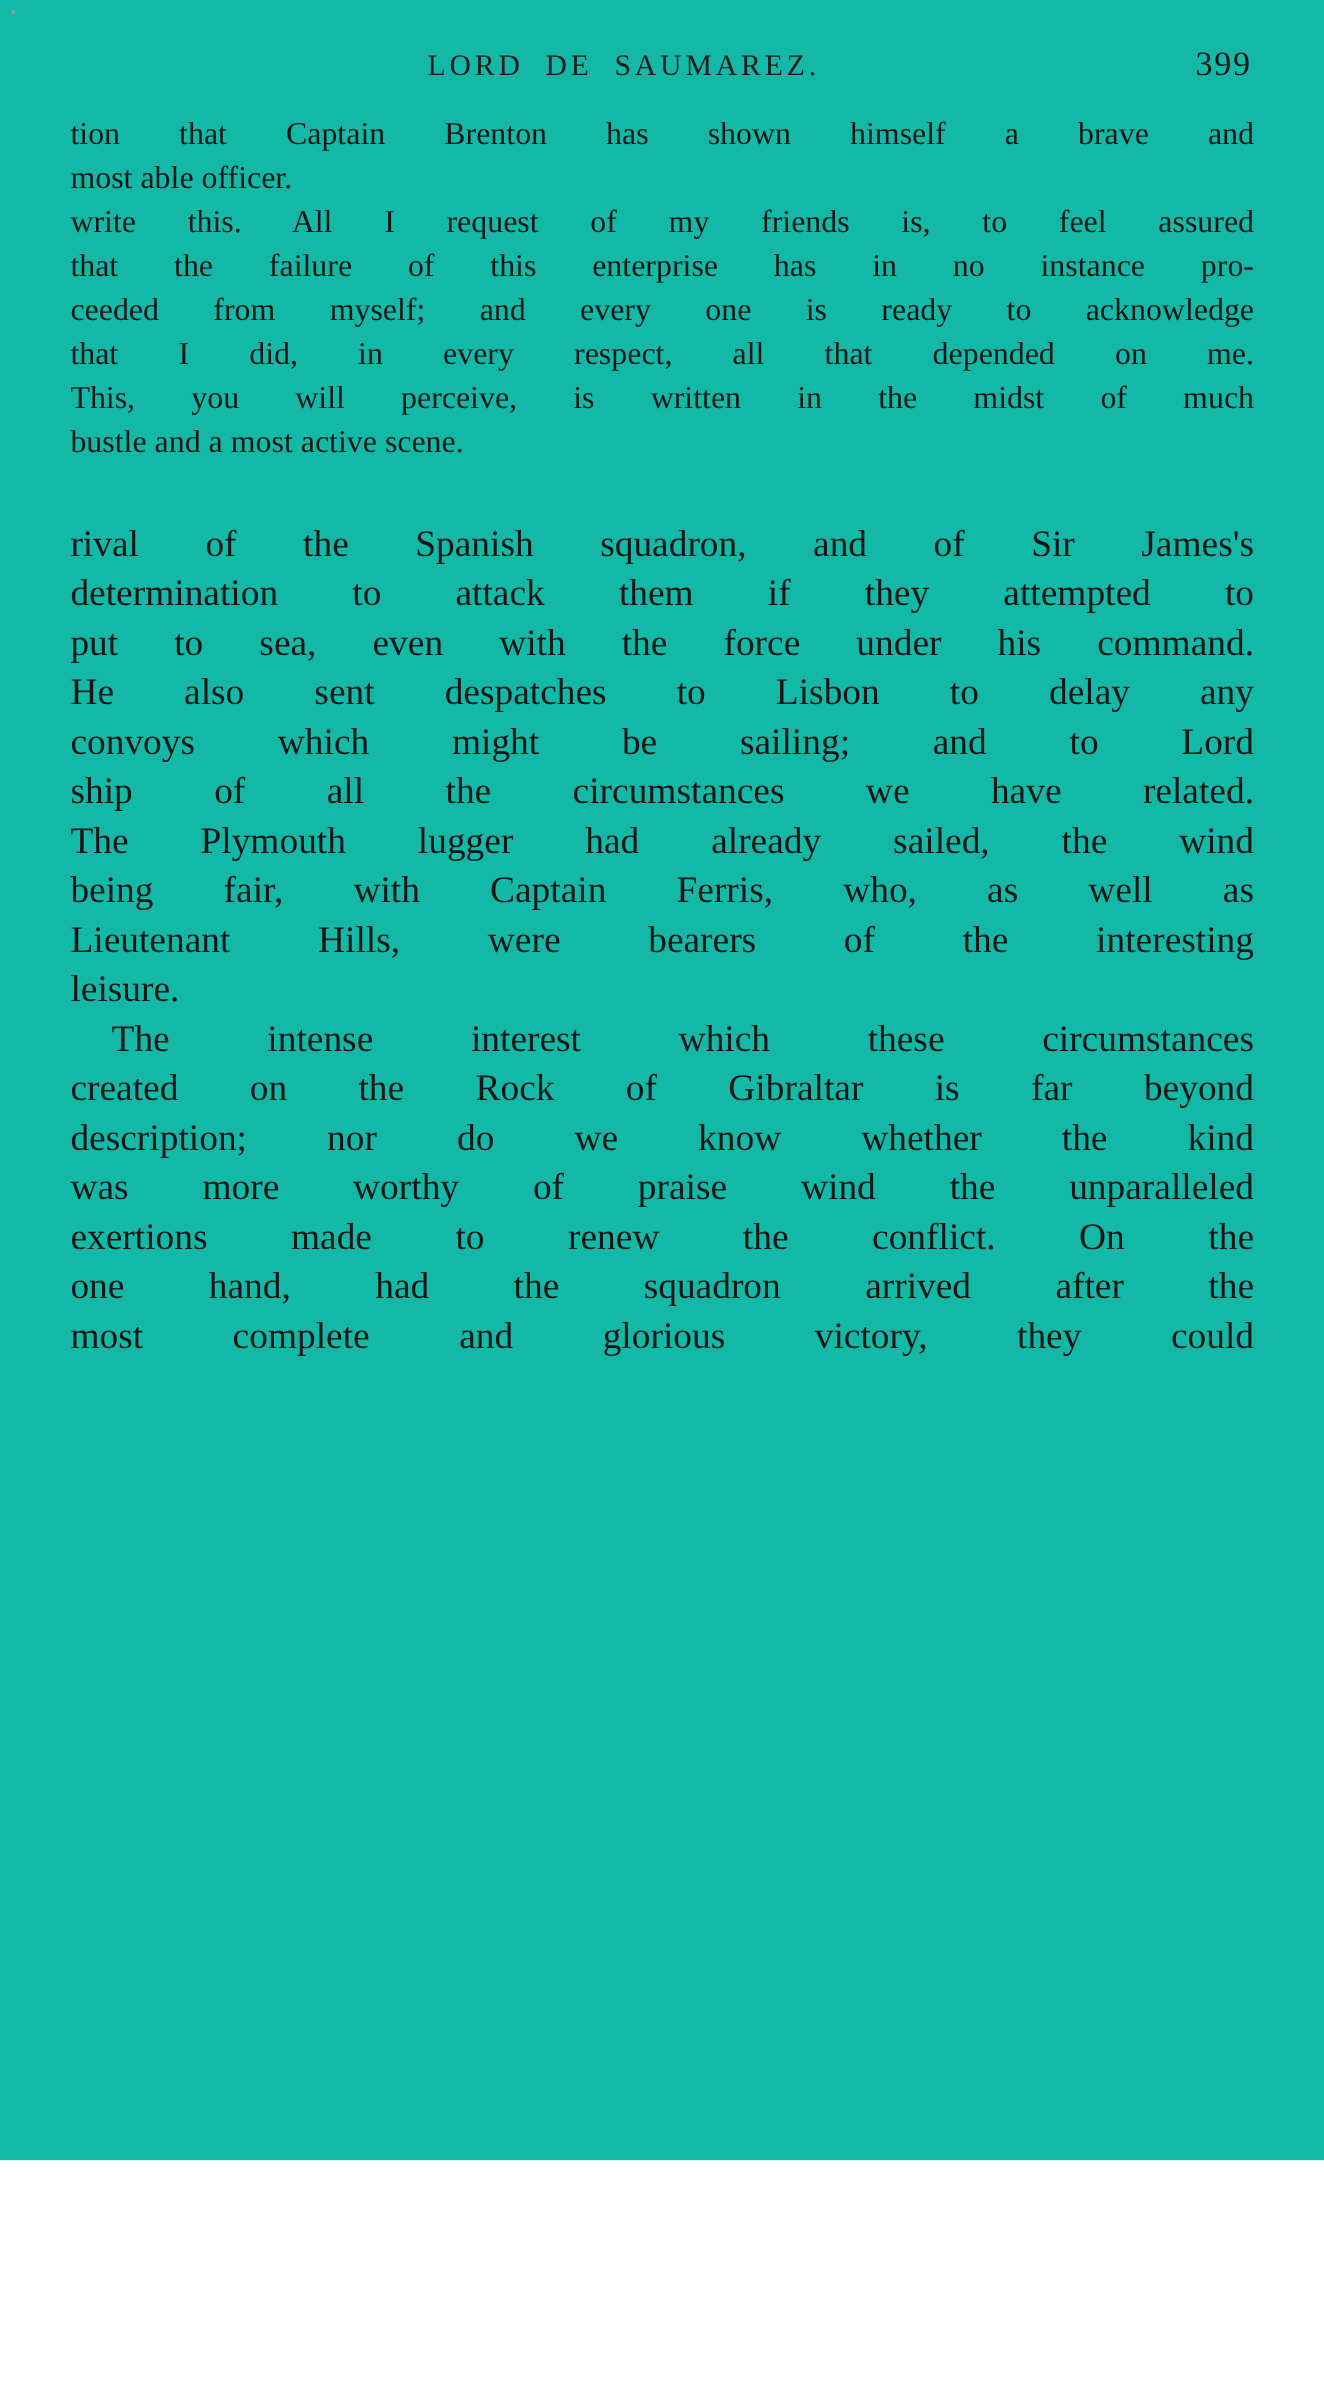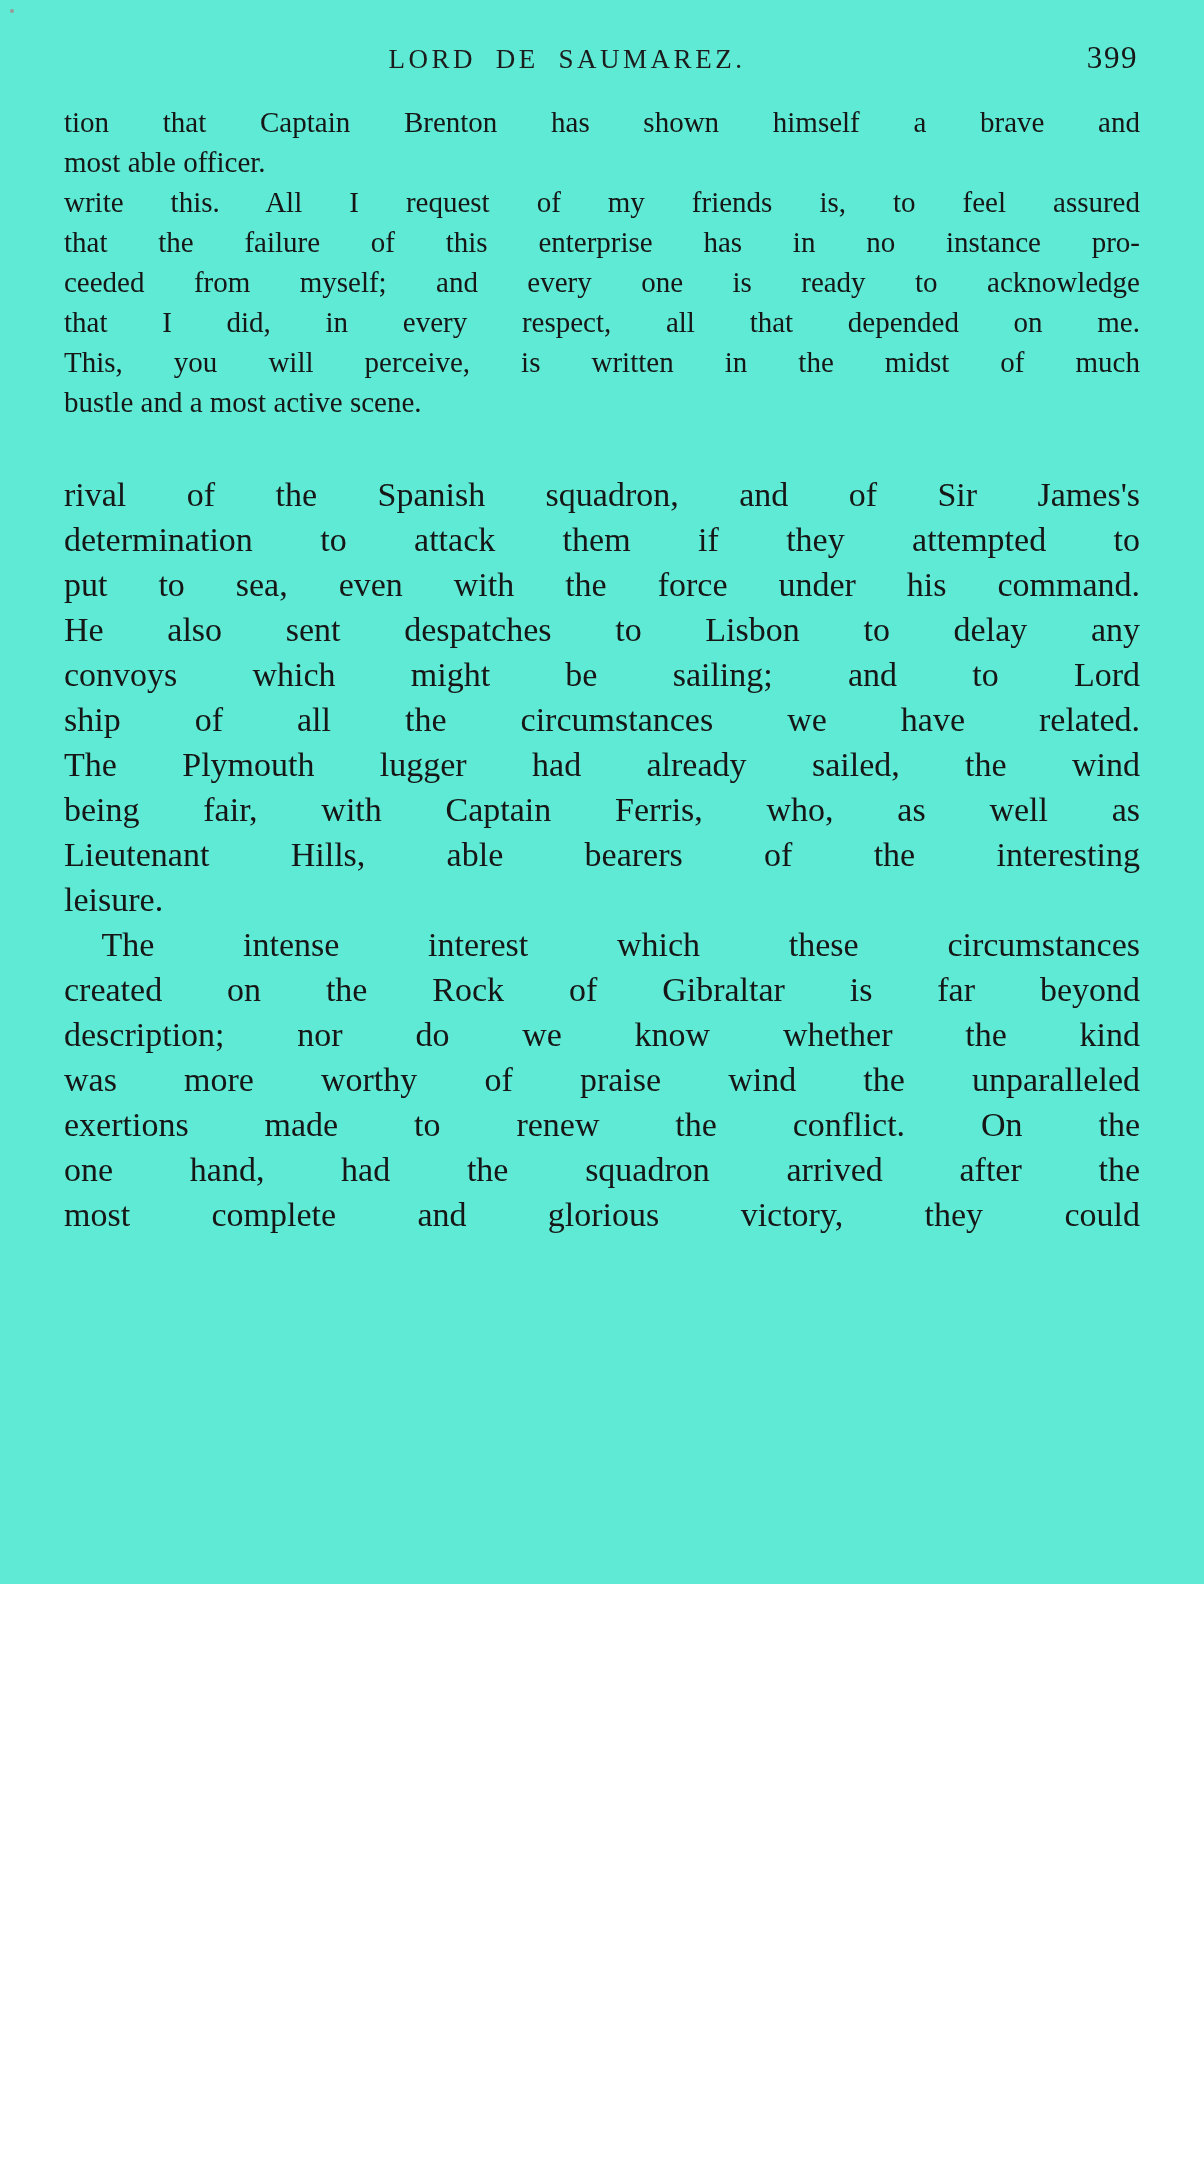--- a/index.html
+++ b/index.html
@@ -3,22 +3,22 @@
 <meta charset="utf-8">
 <style>
   html, body {
     margin: 0;
     padding: 0;
     background: #ffffff;
   }
   .page {
     position: relative;
     width: 1204px;
-    height: 1584px;
-    background: #5eead4;
+    height: 1964px;
+    background: #14b8a6;
     color: #161616;
     font-family: "Liberation Serif", "DejaVu Serif", serif;
     overflow: hidden;
   }
   .speck {
     position: absolute;
     left: 10px;
     top: 9px;
     width: 4px;
     height: 4px;
@@ -104,21 +104,21 @@
     <section class="main">
       <div class="para">
           <div class="line">rival of the Spanish squadron, and of Sir James's</div>
           <div class="line">determination to attack them if they attempted to</div>
           <div class="line">put to sea, even with the force under his command.</div>
           <div class="line">He also sent despatches to Lisbon to delay any</div>
           <div class="line">convoys which might be sailing; and to Lord</div>
           <div class="line">ship of all the circumstances we have related.</div>
           <div class="line">The Plymouth lugger had already sailed, the wind</div>
           <div class="line">being fair, with Captain Ferris, who, as well as</div>
-          <div class="line">Lieutenant Hills, able bearers of the interesting</div>
+          <div class="line">Lieutenant Hills, were bearers of the interesting</div>
           <div class="line flush">leisure.</div>
         </div>
       <div class="para">
           <div class="line indent">The intense interest which these circumstances</div>
           <div class="line">created on the Rock of Gibraltar is far beyond</div>
           <div class="line">description; nor do we know whether the kind</div>
           <div class="line">was more worthy of praise wind the unparalleled</div>
           <div class="line">exertions made to renew the conflict.  On the</div>
           <div class="line">one hand, had the squadron arrived after the</div>
           <div class="line">most complete and glorious victory, they could</div>

